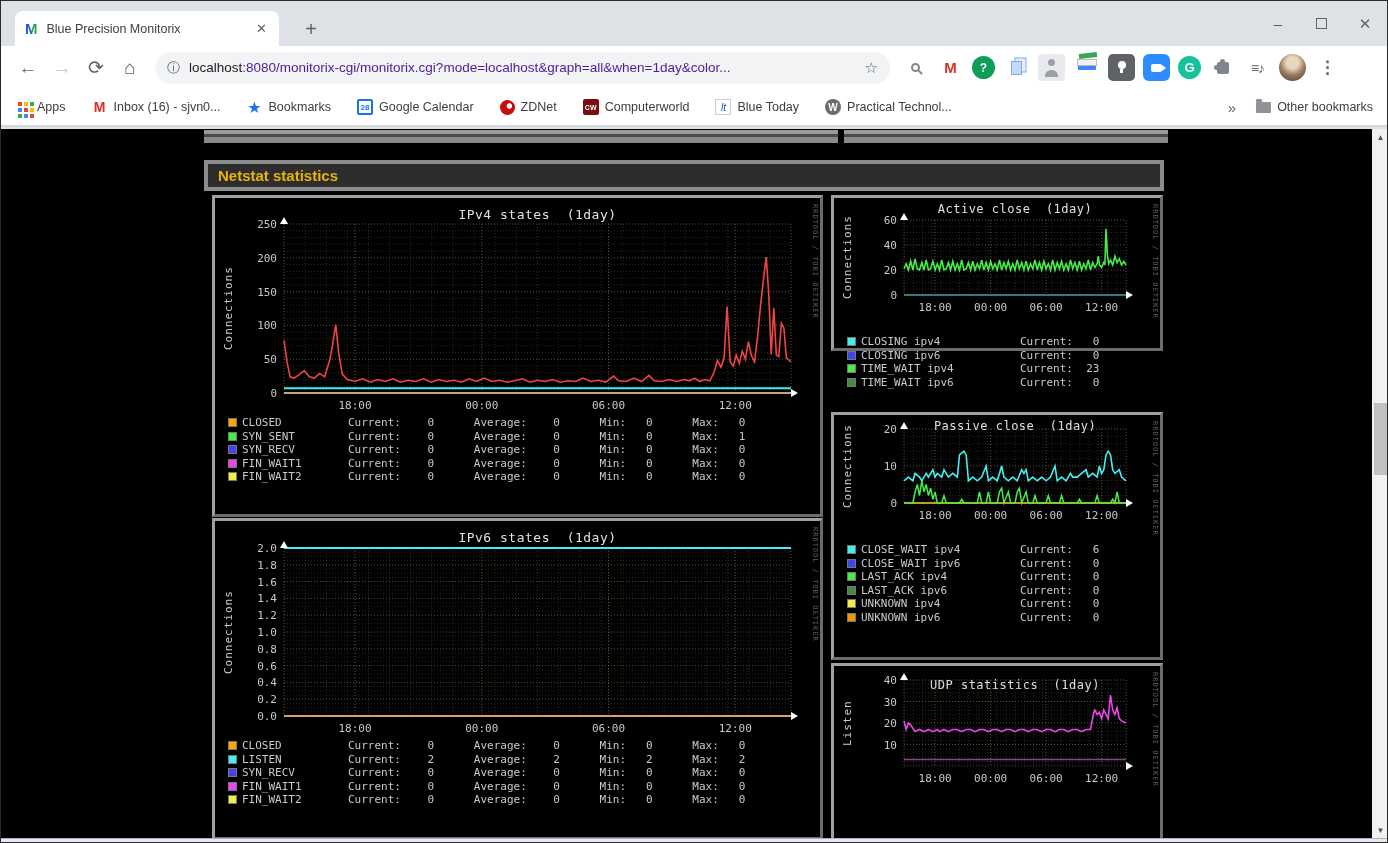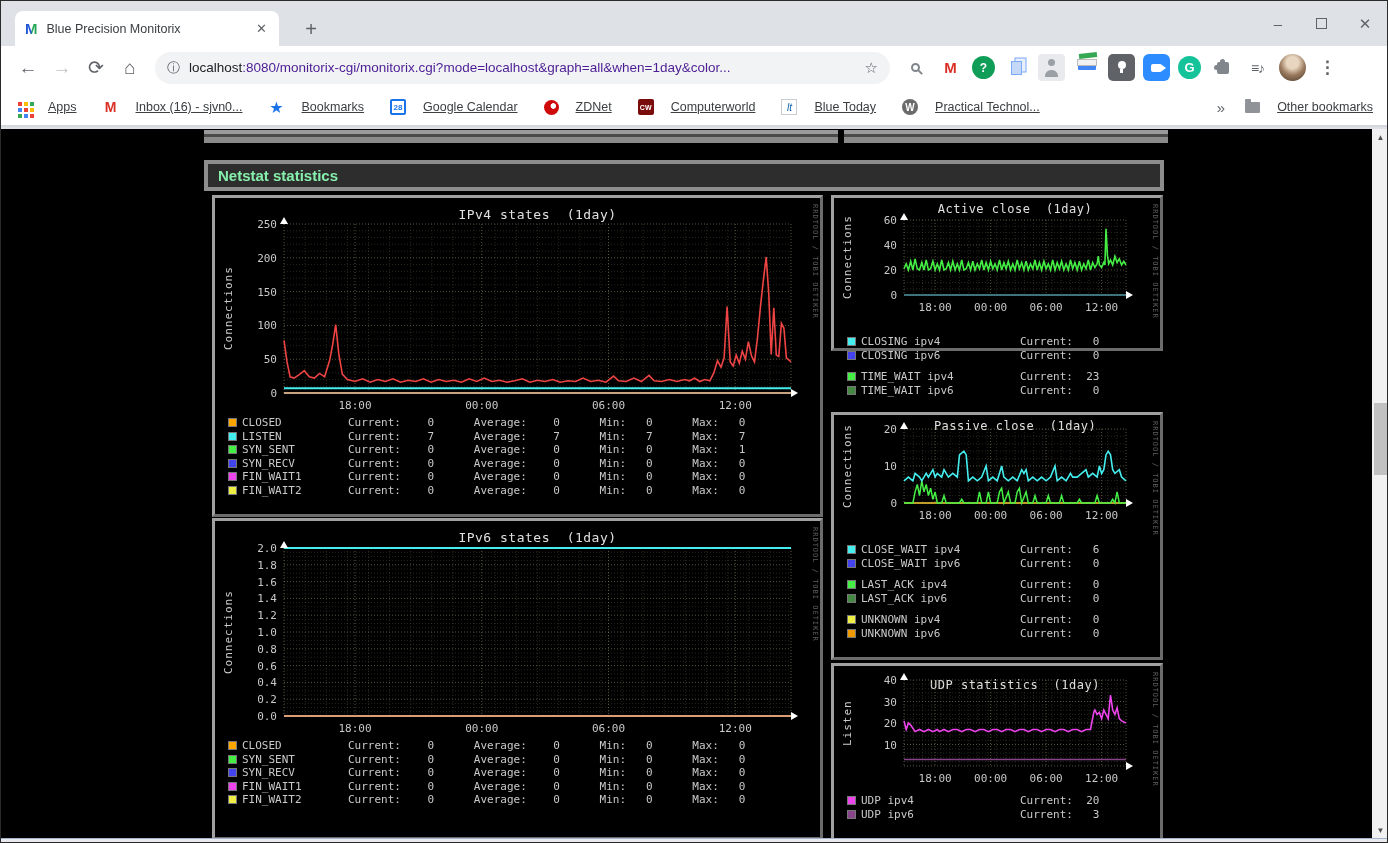--- a/index.html
+++ b/index.html
@@ -58,57 +58,57 @@
   .x-puzzle .pz::before{ content:""; position:absolute; top:-3px; left:3.5px; width:5px; height:5px; background:#80868b; border-radius:50%; }
   .x-puzzle .pz::after{ content:""; position:absolute; left:-3px; top:3.5px; width:5px; height:5px; background:#80868b; border-radius:50%; }
   .x-playlist{ color:#5f6368; font-size:14px; letter-spacing:-1px; }
   .x-avatar{ border-radius:50%; background:radial-gradient(circle at 50% 32%, #e8d6c0 0 26%, #9a7a5e 55%, #584635 90%); width:27px; height:27px; }
   .x-dots{ color:#5f6368; font-size:17px; }
 
   
   .bookbar{ position:absolute; left:0; top:88px; width:100%; height:38px; background:#fff;
     border-bottom:2px solid #d5d8dc; display:flex; align-items:center; padding:0 14px; }
   .bm{ display:flex; align-items:center; margin-right:26px; flex:0 0 auto; }
-  .bm-label{ font-size:12.5px; color:#3c4043; margin-left:17px; white-space:nowrap;text-decoration:underline; }
+  .bm-label{ font-size:12.5px; color:#3c4043; margin-left:6px; white-space:nowrap; }
   .fav{ width:16px; height:16px; display:flex; align-items:center; justify-content:center; font-size:10px; }
   .fav-apps .grid{ width:4px; height:4px; background:#ea4335; box-shadow:6px 0 #fbbc04, 12px 0 #34a853, 0 6px #4285f4, 6px 6px #ea4335, 12px 6px #fbbc04, 0 12px #34a853, 6px 12px #4285f4, 12px 12px #ea4335; margin:-6px 0 0 -6px; }
   .fav-gmail{ color:#d93025; font-weight:800; font-size:14px; }
   .fav-star{ color:#1a73e8; font-size:16px; }
   .fav-cal{ background:#fff; border:2px solid #1a73e8; color:#1a73e8; font-weight:700; font-size:8px; border-radius:2px; }
   .fav-zdnet{ width:15px; height:15px; border-radius:50%; background:radial-gradient(circle at 62% 40%, #fff 0 2.5px, #cf0a0a 3px); }
   .fav-cw{ background:#7a0c0c; color:#fff; font-weight:800; font-size:7px; border-radius:2px; }
   .fav-lt{ background:#fff; border:1px solid #c9cdd1; color:#0b5ea8; font-weight:400; font-style:italic; font-size:10px; }
   .fav-wp{ background:#6b6b6b; color:#fff; border-radius:50%; font-weight:700; font-size:10px; }
   .bm-overflow{ margin-left:auto; color:#5f6368; font-size:15px; margin-right:20px; }
   .folder{ width:15px; height:11px; background:#8f9398; border-radius:1px; position:relative; }
   .folder::before{ content:""; position:absolute; top:-3px; left:0; width:6px; height:3px; background:#8f9398; border-radius:1px 1px 0 0; }
 
   
   .content{ position:absolute; left:0; top:128px; width:100%; height:709px; background:#000; overflow:hidden; }
   .remnant{ position:absolute; top:1px; height:13px;
     background:linear-gradient(#9a9a9a 0 30%, #4a4a4a 30% 55%, #8a8a8a 55% 100%); }
   .section-header{ position:absolute; left:203px; top:31px; width:960px; height:31px;
     background:#8d8d8d; padding:4px; }
   .section-header-inner{ width:100%; height:100%; background:#2d2d2d; display:flex; align-items:center; padding-left:10px; }
-  .section-title{ color:#86efac; font-weight:700; font-size:15px; }
+  .section-title{ color:#eab308; font-weight:700; font-size:15px; }
 
   .panel{ position:absolute; background:#000; border:3px solid;
     border-color:#a0a0a0 #6c6c6c #6c6c6c #a0a0a0; }
   .panel svg{ position:absolute; left:0; top:0; }
   .chart-title{ position:absolute; color:#e0e0e0; font-family:"DejaVu Sans Mono", monospace;
     white-space:pre; transform:translateX(-50%); letter-spacing:0.5px; }
   .t-big{ font-size:13px; } .t-small{ font-size:12px; }
   .chart-ylabel{ position:absolute; color:#cccccc; font-family:"DejaVu Sans Mono", monospace;
     font-size:11px; transform:rotate(180deg); writing-mode:vertical-rl; letter-spacing:1px; }
   .watermark{ position:absolute; right:1px; color:#5e5e5e; font-family:"DejaVu Sans Mono", monospace;
     font-size:7px; writing-mode:vertical-rl; letter-spacing:1px; top:6px; }
   .legend{ position:absolute; font-family:"DejaVu Sans Mono", monospace; font-size:11px;
     color:#c9c9c9; }
   .leg-row{ height:13.5px; line-height:13.5px; white-space:pre; display:flex; align-items:center; }
-  .leg-row.gap{ margin-top:8px; }
+  .leg-row.gap{ margin-top:0; }
   .sw{ display:inline-block; width:9px; height:9px; margin-right:5px; border:1px solid #777; flex:0 0 auto; }
 
   
   .scrollbar{ position:absolute; left:1371px; top:0; width:17px; height:709px; background:#f1f1f1; }
   .sb-arrow{ position:absolute; left:0; width:17px; height:16px; color:#505050; font-size:8px;
     display:flex; align-items:center; justify-content:center; }
   .sb-up{ top:0; } .sb-down{ bottom:0; }
   .sb-thumb{ position:absolute; left:2px; top:274px; width:13px; height:72px; background:#c1c1c1; }
 
   .bottom-strip{ position:absolute; left:0; top:837px; width:100%; height:6px;
@@ -304,21 +304,20 @@
           <polyline points="69.0,195.0 576.0,195.0" fill="none" stroke="#4444EE" stroke-width="1.2"></polyline>
           <polyline points="69.0,195.0 576.0,195.0" fill="none" stroke="#EE44EE" stroke-width="1.2"></polyline>
           <polyline points="69.0,195.0 576.0,195.0" fill="none" stroke="#EEEE44" stroke-width="1.2"></polyline>
           <polyline points="69.0,190.3 576.0,190.3" fill="none" stroke="#44EEEE" stroke-width="2"></polyline>
           <polyline points="69.0,142.3 72.0,163.9 75.1,178.8 79.1,180.1 84.2,176.7 89.3,172.7 94.3,178.8 99.4,180.1 104.5,175.4 109.6,178.8 114.6,162.6 117.7,146.3 120.7,126.7 123.8,155.8 127.3,176.1 132.4,181.5 140.0,183.5 147.6,180.8 155.2,184.2 162.8,181.5 170.4,183.5 178.0,180.8 185.6,184.2 193.2,182.2 200.8,183.5 208.4,180.8 216.0,184.2 223.6,181.5 231.2,183.5 238.8,182.2 246.4,184.2 254.1,180.8 261.7,183.5 269.3,180.1 276.9,183.5 284.5,182.2 292.1,184.2 299.7,182.8 307.3,180.8 314.9,184.2 322.5,182.2 330.1,183.5 337.7,181.5 345.3,184.2 352.9,182.8 360.5,183.5 368.1,180.1 375.7,183.5 383.3,182.2 390.9,184.2 398.6,178.1 403.6,182.8 411.2,183.5 418.8,180.1 426.4,183.5 434.0,177.4 439.1,182.8 446.7,183.5 454.3,181.5 461.9,183.5 469.5,181.5 474.6,182.8 479.7,180.1 484.7,183.5 489.8,181.5 494.9,182.8 498.9,174.7 502.5,162.6 506.0,169.3 509.1,159.8 512.1,108.5 515.2,163.9 518.2,168.0 521.2,157.1 524.3,165.3 527.3,153.1 530.4,161.2 533.4,143.6 536.5,157.8 539.5,163.9 542.5,139.6 545.6,107.1 548.6,80.1 551.2,59.1 553.7,95.0 556.2,156.5 558.8,109.8 561.3,157.1 563.8,158.5 566.4,125.4 568.9,130.1 571.4,159.8 576.0,163.9" fill="none" stroke="#EE4444" stroke-width="1.6"></polyline>
           <polygon points="65,26 73,26 69,19" fill="#ffffff"></polygon>
           <polygon points="576,191 576,199 583,195" fill="#ffffff"></polygon>
         </svg>
         <div class="legend" style="left: 13px; top: 218px;">
           <div class="leg-row"><span class="sw" style="background: rgb(255, 165, 0);"></span><span>CLOSED          Current:    0      Average:    0      Min:   0      Max:   0</span></div>
-          <div class="leg-row"><span class="sw" style="background: rgb(68, 238, 238);"></span><span>LISTEN          Current:    7      Average:    7      Min:   7      Max:   7</span></div>
           <div class="leg-row"><span class="sw" style="background: rgb(68, 238, 68);"></span><span>SYN_SENT        Current:    0      Average:    0      Min:   0      Max:   1</span></div>
           <div class="leg-row"><span class="sw" style="background: rgb(68, 68, 238);"></span><span>SYN_RECV        Current:    0      Average:    0      Min:   0      Max:   0</span></div>
           <div class="leg-row"><span class="sw" style="background: rgb(238, 68, 238);"></span><span>FIN_WAIT1       Current:    0      Average:    0      Min:   0      Max:   0</span></div>
           <div class="leg-row"><span class="sw" style="background: rgb(238, 238, 68);"></span><span>FIN_WAIT2       Current:    0      Average:    0      Min:   0      Max:   0</span></div>
         </div>
       </div>
     <div class="panel" id="panel-ipv6" style="left:211px; top:389px; width:611px; height:322px">
         <div class="chart-title t-big" style="left: 322.5px; top: 9px;">IPv6 states  (1day)</div>
         <div class="chart-ylabel" style="left: 7px; top: 27px; height: 168px; display: flex; align-items: center; justify-content: center;">Connections</div>
         <div class="watermark">RRDTOOL / TOBI OETIKER</div>
@@ -413,21 +412,21 @@
           <polyline points="69.0,195.0 576.0,195.0" fill="none" stroke="#4444EE" stroke-width="1.2"></polyline>
           <polyline points="69.0,195.0 576.0,195.0" fill="none" stroke="#EE4444" stroke-width="1.2"></polyline>
           <polyline points="69.0,195.0 576.0,195.0" fill="none" stroke="#EE44EE" stroke-width="1.2"></polyline>
           <polyline points="69.0,195.0 576.0,195.0" fill="none" stroke="#EEEE44" stroke-width="1.2"></polyline>
           <polyline points="69.0,27.0 576.0,27.0" fill="none" stroke="#44EEEE" stroke-width="2"></polyline>
           <polygon points="65,27 73,27 69,20" fill="#ffffff"></polygon>
           <polygon points="576,191 576,199 583,195" fill="#ffffff"></polygon>
         </svg>
         <div class="legend" style="left: 13px; top: 218px;">
           <div class="leg-row"><span class="sw" style="background: rgb(255, 165, 0);"></span><span>CLOSED          Current:    0      Average:    0      Min:   0      Max:   0</span></div>
-          <div class="leg-row"><span class="sw" style="background: rgb(68, 238, 68);"></span><span>SYN_SENT        Current:    0      Average:    0      Min:   0      Max:   0</span></div>
+          <div class="leg-row"><span class="sw" style="background: rgb(68, 238, 238);"></span><span>LISTEN          Current:    2      Average:    2      Min:   2      Max:   2</span></div>
           <div class="leg-row"><span class="sw" style="background: rgb(68, 68, 238);"></span><span>SYN_RECV        Current:    0      Average:    0      Min:   0      Max:   0</span></div>
           <div class="leg-row"><span class="sw" style="background: rgb(238, 68, 238);"></span><span>FIN_WAIT1       Current:    0      Average:    0      Min:   0      Max:   0</span></div>
           <div class="leg-row"><span class="sw" style="background: rgb(238, 238, 68);"></span><span>FIN_WAIT2       Current:    0      Average:    0      Min:   0      Max:   0</span></div>
         </div>
       </div>
     <div class="panel" id="panel-active" style="left:830px; top:66px;  width:332px; height:156px">
         <div class="chart-title t-small" style="left: 181px; top: 4px;">Active close  (1day)</div>
         <div class="chart-ylabel" style="left: 7px; top: 22px; height: 75px; display: flex; align-items: center; justify-content: center;">Connections</div>
         <div class="watermark">RRDTOOL / TOBI OETIKER</div>
         <svg width="326" height="208">
@@ -626,24 +625,20 @@
           <text x="63" y="18" text-anchor="end" fill="#c9c9c9" font-family="DejaVu Sans Mono, monospace" font-size="11">40</text>
           <text x="101.08" y="116" text-anchor="middle" fill="#c9c9c9" font-family="DejaVu Sans Mono, monospace" font-size="11">18:00</text>
           <text x="156.57999999999998" y="116" text-anchor="middle" fill="#c9c9c9" font-family="DejaVu Sans Mono, monospace" font-size="11">00:00</text>
           <text x="212.08" y="116" text-anchor="middle" fill="#c9c9c9" font-family="DejaVu Sans Mono, monospace" font-size="11">06:00</text>
           <text x="267.58000000000004" y="116" text-anchor="middle" fill="#c9c9c9" font-family="DejaVu Sans Mono, monospace" font-size="11">12:00</text>
           <polyline points="70.0,93.5 292.0,93.5" fill="none" stroke="#884488" stroke-width="1.6"></polyline>
           <polyline points="70.0,54.9 72.2,63.5 74.4,57.0 76.7,59.1 81.1,65.6 85.5,63.5 90.0,65.6 94.4,63.5 98.9,65.6 103.3,63.5 105.5,65.6 110.0,63.5 114.4,65.6 118.8,63.5 123.3,63.5 127.7,65.6 132.2,63.5 136.6,63.5 141.0,65.6 145.5,63.5 149.9,63.5 154.4,65.6 158.8,63.5 163.2,63.5 167.7,65.6 172.1,63.5 176.6,63.5 181.0,65.6 185.4,63.5 189.9,63.5 194.3,65.6 198.8,63.5 203.2,63.5 207.6,65.6 212.1,63.5 216.5,63.5 221.0,65.6 225.4,63.5 229.8,63.5 234.3,65.6 238.7,63.5 243.2,63.5 247.6,65.6 252.0,63.5 256.5,63.5 259.8,46.3 260.9,44.1 263.1,48.4 265.4,46.3 267.6,52.7 269.8,44.1 272.0,48.4 274.2,52.7 276.5,29.0 278.7,44.1 280.9,48.4 283.1,41.9 285.3,52.7 287.6,54.9 292.0,57.0" fill="none" stroke="#EE44EE" stroke-width="1.6"></polyline>
           <polygon points="66,14 74,14 70,7" fill="#ffffff"></polygon>
           <polygon points="292,96 292,104 299,100" fill="#ffffff"></polygon>
         </svg>
-        <div class="legend" style="left: 13px; top: 128px;">
-          <div class="leg-row"><span class="sw" style="background: rgb(238, 68, 238);"></span><span>UDP ipv4                Current:  20</span></div>
-          <div class="leg-row"><span class="sw" style="background: rgb(136, 68, 136);"></span><span>UDP ipv6                Current:   3</span></div>
-        </div>
       </div>
 
     <div class="scrollbar">
       <div class="sb-arrow sb-up">▲</div>
       <div class="sb-thumb"></div>
       <div class="sb-arrow sb-down">▼</div>
     </div>
   </div>
 
   <div class="bottom-strip"></div>

